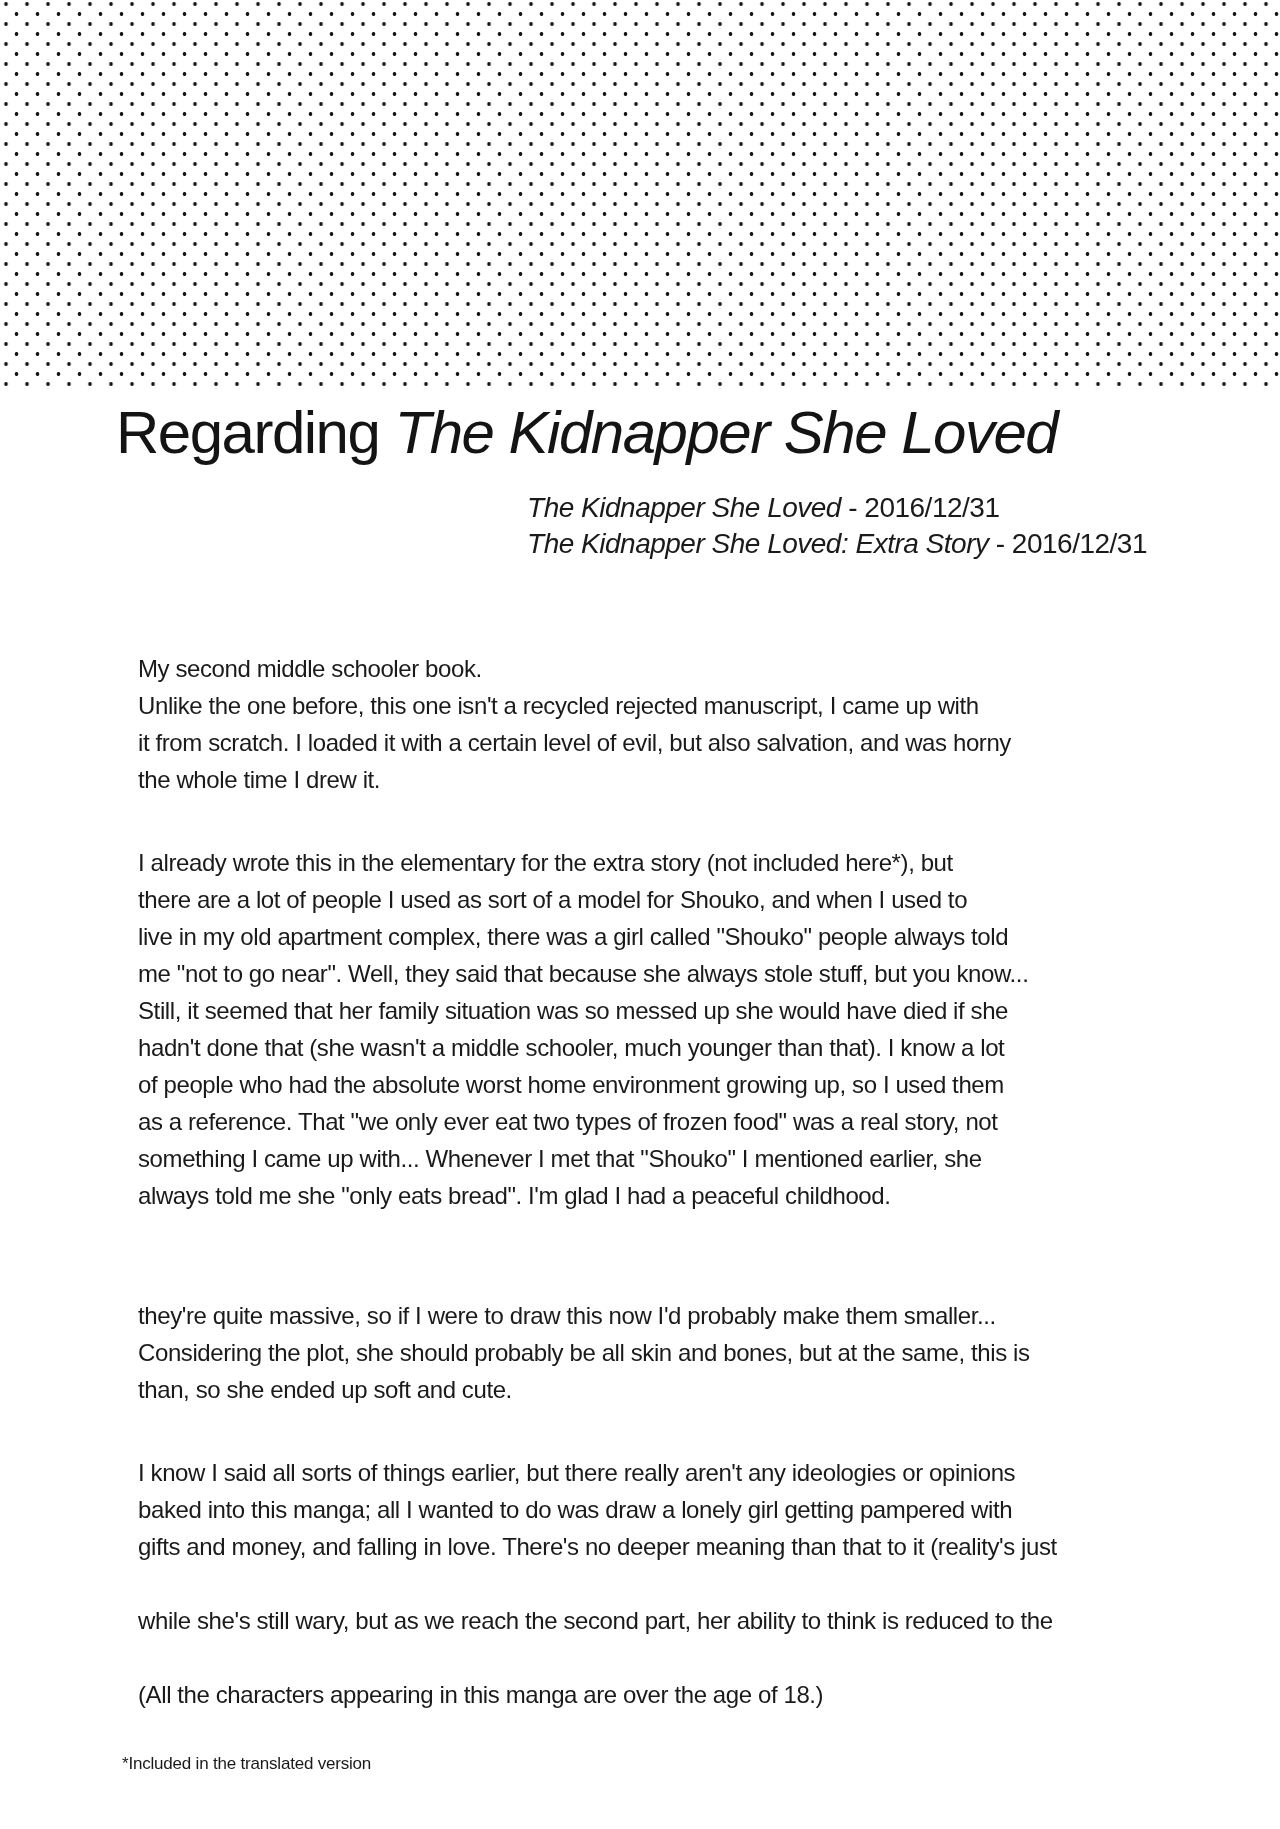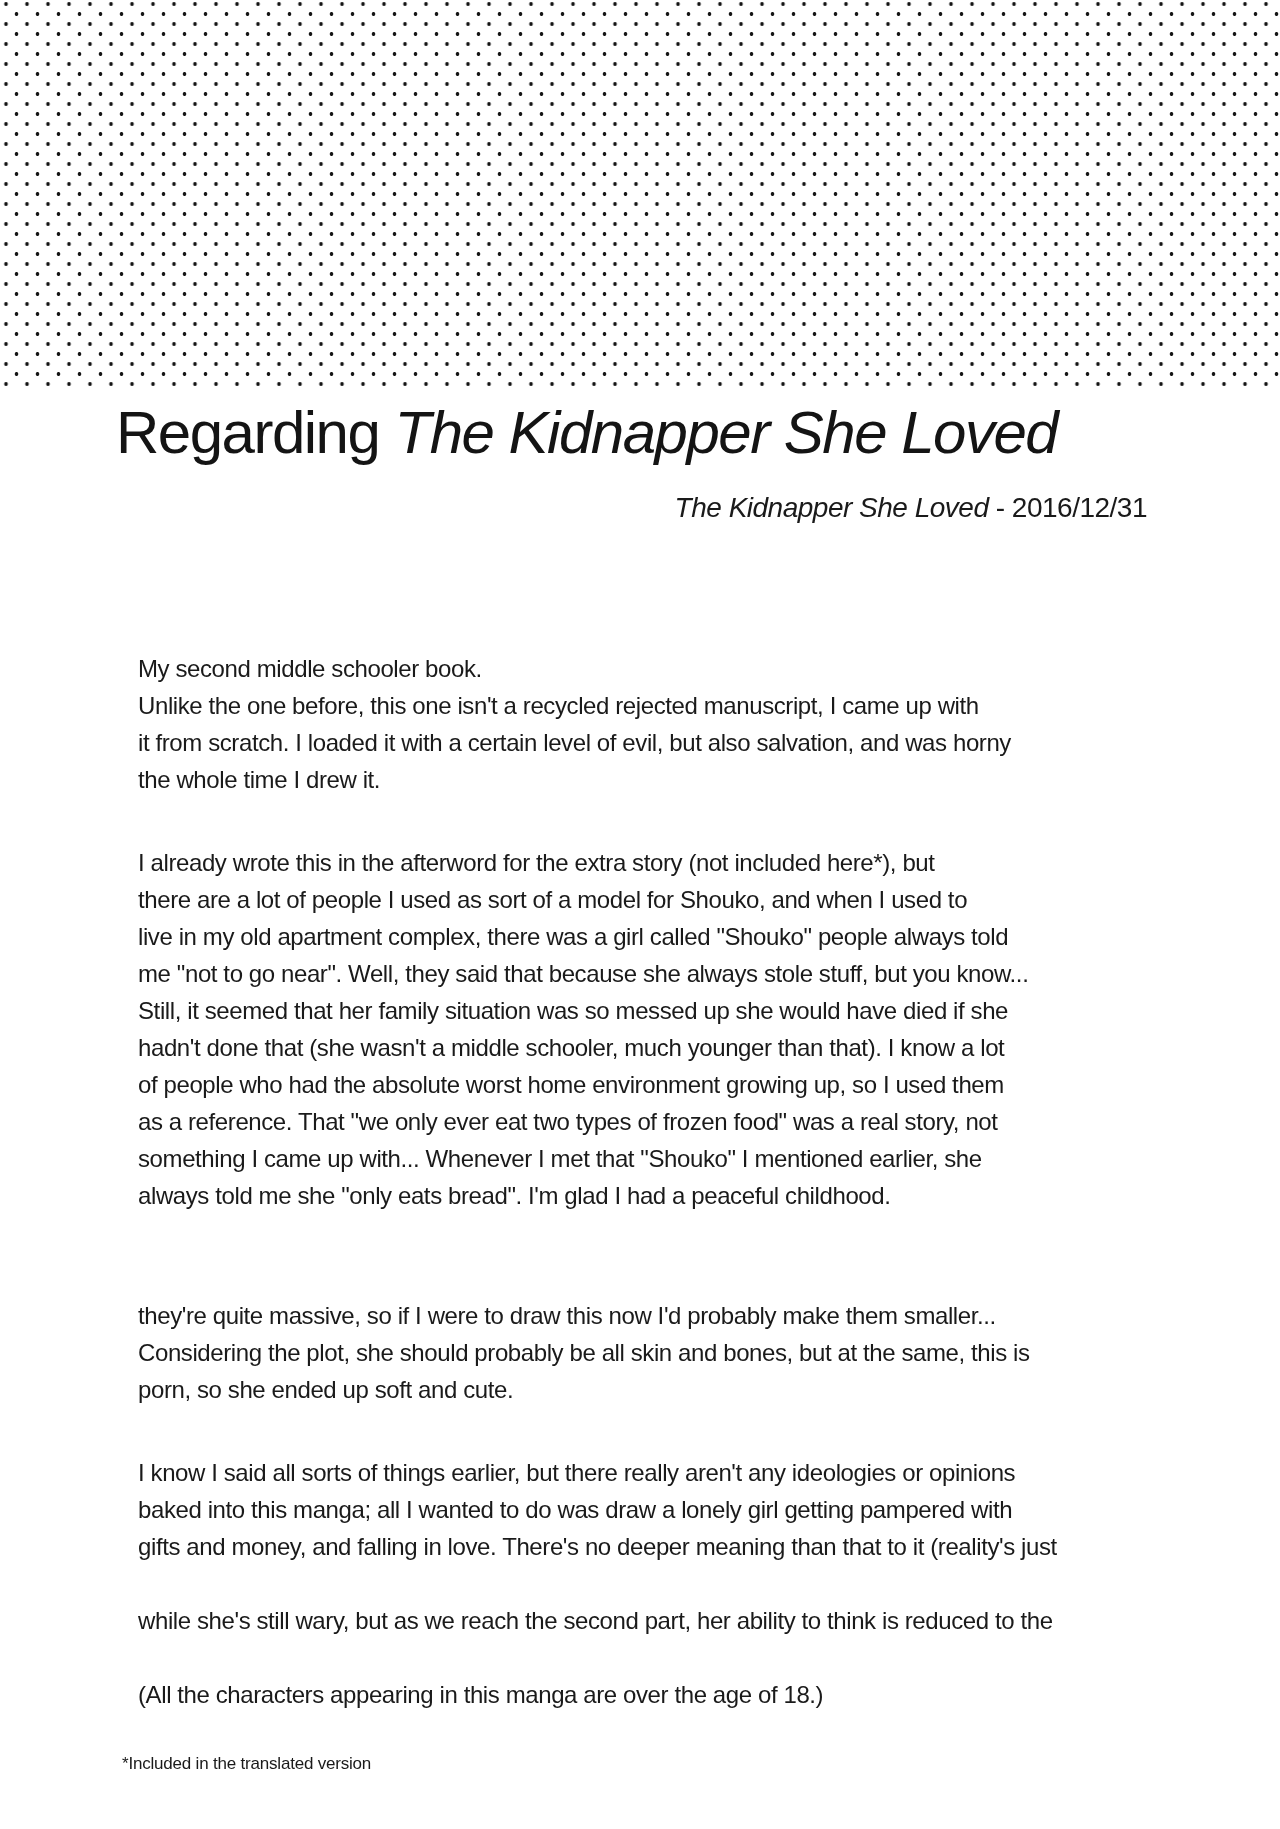--- a/index.html
+++ b/index.html
@@ -74,49 +74,50 @@
 <body>
 
 <div class="page">
 
   <div class="halftone"></div>
 
   <h1 class="doc-title"><span>Regarding</span> <span class="t-italic">The Kidnapper She Loved</span></h1>
 
   <div class="subtitle-block">
     <div><span class="s-italic">The Kidnapper She Loved</span><span> - 2016/12/31</span></div>
+    <div><span class="s-italic">The Kidnapper She Loved: Extra Story</span><span> - 2016/12/31</span></div>
   </div>
 
   <div class="body-text">
 
     <p>
       <span class="body-line">My second middle schooler book.</span><br>
       <span class="body-line">Unlike the one before, this one isn't a recycled rejected manuscript, I came up with</span><br>
       <span class="body-line">it from scratch. I loaded it with a certain level of evil, but also salvation, and was horny</span><br>
       <span class="body-line">the whole time I drew it.</span>
     </p>
 
     <p>
-      <span class="body-line">I already wrote this in the afterword for the extra story (not included here*), but</span><br>
+      <span class="body-line">I already wrote this in the elementary for the extra story (not included here*), but</span><br>
       <span class="body-line">there are a lot of people I used as sort of a model for Shouko, and when I used to</span><br>
       <span class="body-line">live in my old apartment complex, there was a girl called "Shouko" people always told</span><br>
       <span class="body-line">me "not to go near". Well, they said that because she always stole stuff, but you know...</span><br>
       <span class="body-line">Still, it seemed that her family situation was so messed up she would have died if she</span><br>
       <span class="body-line">hadn't done that (she wasn't a middle schooler, much younger than that). I know a lot</span><br>
       <span class="body-line">of people who had the absolute worst home environment growing up, so I used them</span><br>
       <span class="body-line">as a reference. That "we only ever eat two types of frozen food" was a real story, not</span><br>
       <span class="body-line">something I came up with... Whenever I met that "Shouko" I mentioned earlier, she</span><br>
       <span class="body-line">always told me she "only eats bread". I'm glad I had a peaceful childhood.</span>
     </p>
 
     <p>
       <br>
       <span class="body-line">they're quite massive, so if I were to draw this now I'd probably make them smaller...</span><br>
       <span class="body-line">Considering the plot, she should probably be all skin and bones, but at the same, this is</span><br>
-      <span class="body-line">porn, so she ended up soft and cute.</span>
+      <span class="body-line">than, so she ended up soft and cute.</span>
     </p>
 
     <p>
       <span class="body-line">I know I said all sorts of things earlier, but there really aren't any ideologies or opinions</span><br>
       <span class="body-line">baked into this manga; all I wanted to do was draw a lonely girl getting pampered with</span><br>
       <span class="body-line">gifts and money, and falling in love. There's no deeper meaning than that to it (reality's just</span><br>
       <br>
       <span class="body-line">while she's still wary, but as we reach the second part, her ability to think is reduced to the</span><br>
       <br>
       <span class="body-line">(All the characters appearing in this manga are over the age of 18.)</span>

